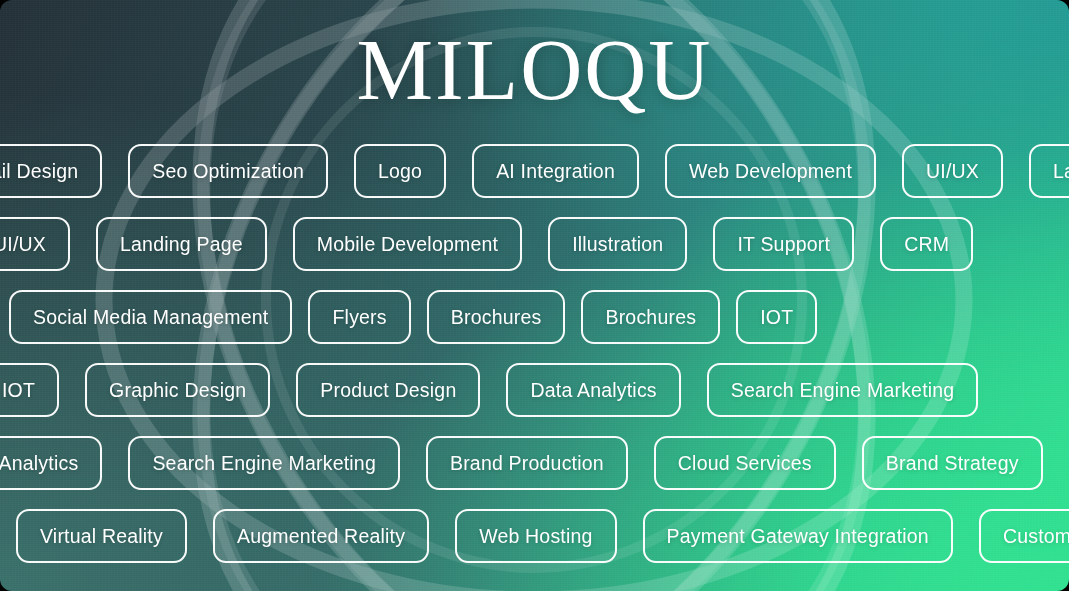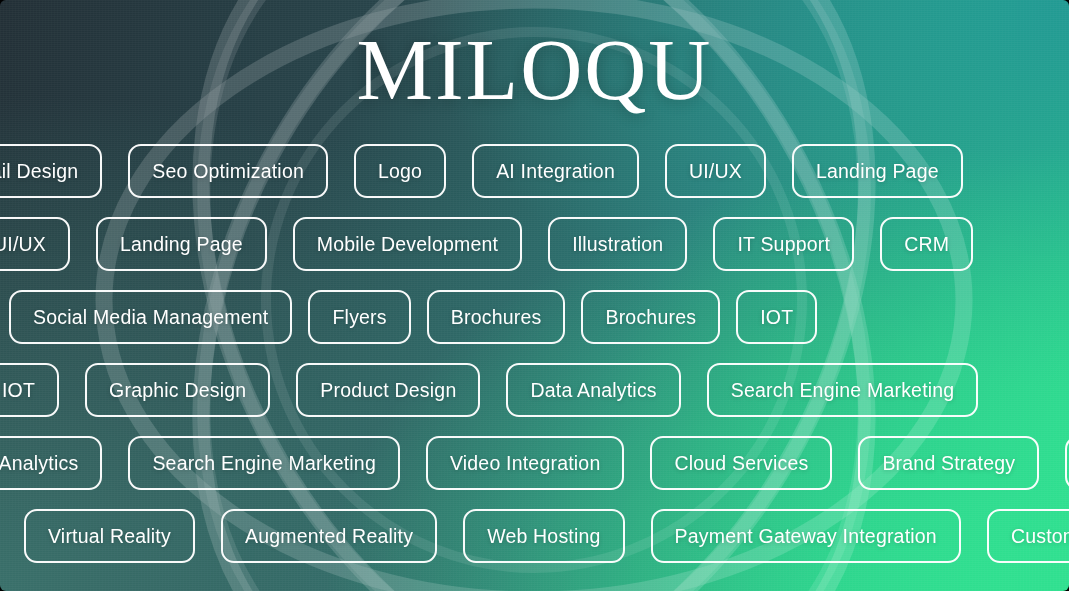--- a/index.html
+++ b/index.html
@@ -10,21 +10,21 @@
     overflow: hidden;
     background: #000;
     font-family: "Liberation Sans", "DejaVu Sans", sans-serif;
   }
 
   #stage {
     position: relative;
     width: 1069px;
     height: 591px;
     overflow: hidden;
-    border-radius: 6px;
+    border-radius: 12px;
     background:
       radial-gradient(120% 130% at 100% 100%, #2fe08f 0%, rgba(47,224,143,0) 58%),
       radial-gradient(110% 120% at 100% 0%, #219a93 0%, rgba(33,154,147,0) 55%),
       radial-gradient(130% 140% at 0% 100%, #39706a 0%, rgba(57,112,106,0) 60%),
       linear-gradient(118deg, #222f36 0%, #27444a 28%, #2c7a76 58%, #29bd89 82%, #2ee394 100%);
     isolation: isolate;
   }
 
   
   #bg-arcs {
@@ -109,21 +109,21 @@
     user-select: none;
     text-shadow: 0 1px 4px rgba(0,0,0,.18);
   }
 
   
   .row-1 { margin-left: -63px; }
   .row-2 { margin-left: -31px; }
   .row-3 { margin-left: 9px; gap: 16px; }
   .row-4 { margin-left: -22px; }
   .row-5 { margin-left: -72px; }
-  .row-6 { margin-left: 24px; }
+  .row-6 { margin-left: 16px; }
 </style>
 </head>
 <body>
 
 <div id="stage">
 
   <svg id="bg-arcs" viewBox="0 0 1069 591" preserveAspectRatio="none" aria-hidden="true">
     <g fill="none" stroke="#ffffff" stroke-opacity="0.30" stroke-width="17">
       <ellipse cx="534" cy="300" rx="300" ry="430" transform="rotate(-28 534 300)"></ellipse>
       <ellipse cx="534" cy="300" rx="300" ry="430" transform="rotate(28 534 300)"></ellipse>
@@ -145,20 +145,21 @@
     <div id="brand-wrap">
       <div id="brand">MILOQU</div>
     </div>
 
     <div id="tag-rows">
       <div class="tag-row row-1">
           <div class="tag">Email Design</div>
           <div class="tag">Seo Optimization</div>
           <div class="tag">Logo</div>
           <div class="tag">AI Integration</div>
+          <div class="tag">Web Development</div>
           <div class="tag">UI/UX</div>
           <div class="tag">Landing Page</div>
         </div>
       <div class="tag-row row-2">
           <div class="tag">UI/UX</div>
           <div class="tag">Landing Page</div>
           <div class="tag">Mobile Development</div>
           <div class="tag">Illustration</div>
           <div class="tag">IT Support</div>
           <div class="tag">CRM</div>
@@ -173,21 +174,21 @@
       <div class="tag-row row-4">
           <div class="tag">IOT</div>
           <div class="tag">Graphic Design</div>
           <div class="tag">Product Design</div>
           <div class="tag">Data Analytics</div>
           <div class="tag">Search Engine Marketing</div>
         </div>
       <div class="tag-row row-5">
           <div class="tag">Data Analytics</div>
           <div class="tag">Search Engine Marketing</div>
-          <div class="tag">Video Integration</div>
+          <div class="tag">Brand Production</div>
           <div class="tag">Cloud Services</div>
           <div class="tag">Brand Strategy</div>
           <div class="tag">Email Marketing</div>
         </div>
       <div class="tag-row row-6">
           <div class="tag">Virtual Reality</div>
           <div class="tag">Augmented Reality</div>
           <div class="tag">Web Hosting</div>
           <div class="tag">Payment Gateway Integration</div>
           <div class="tag">Customer Support</div>

